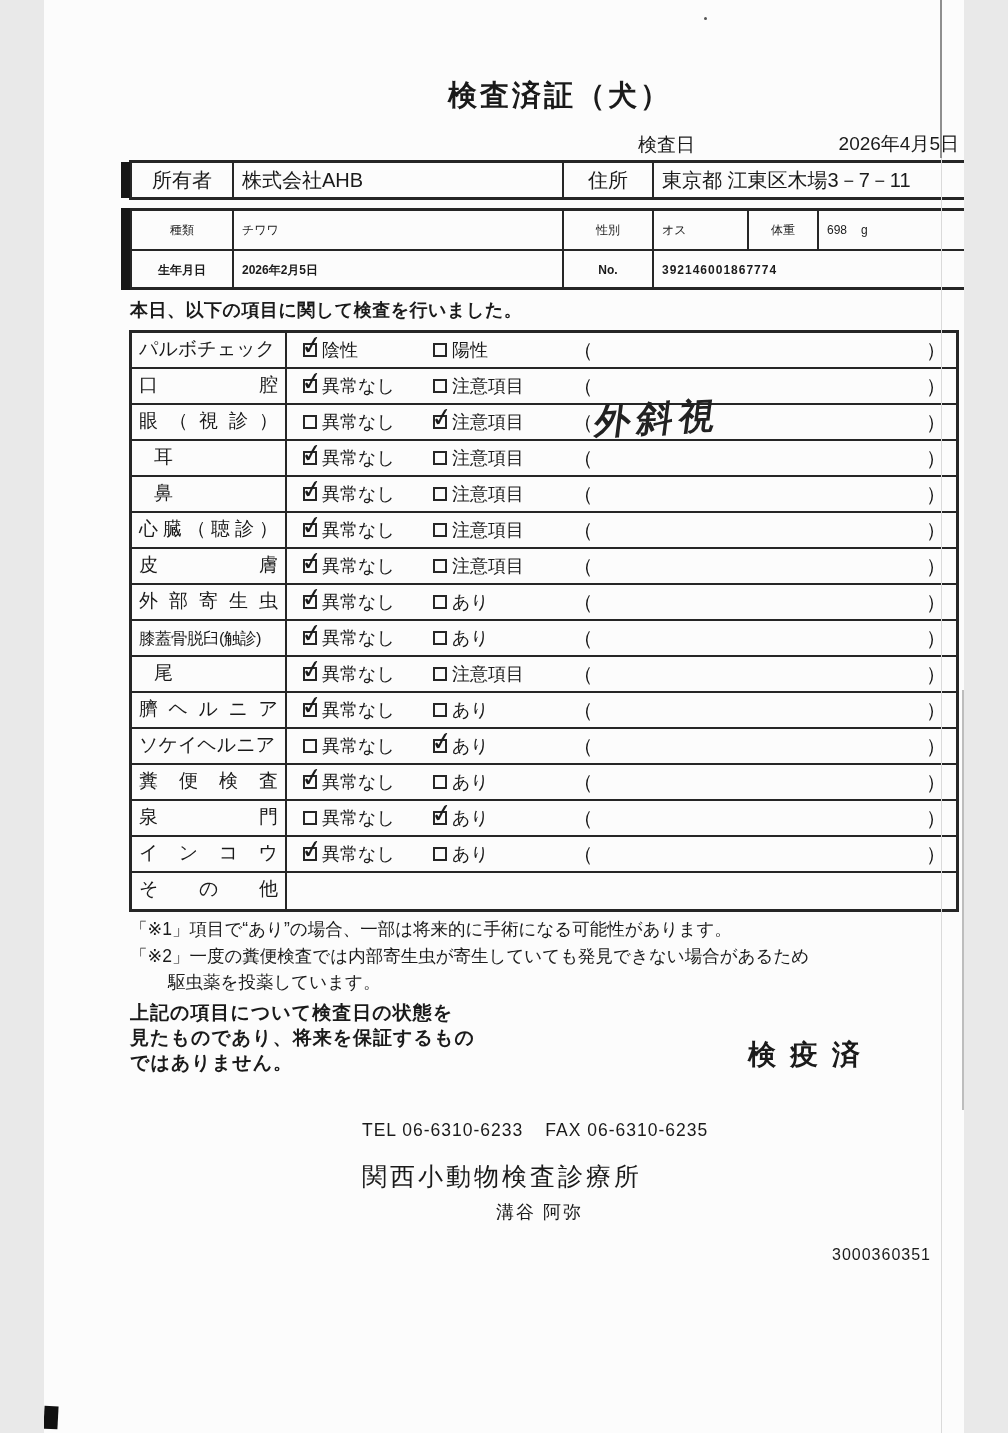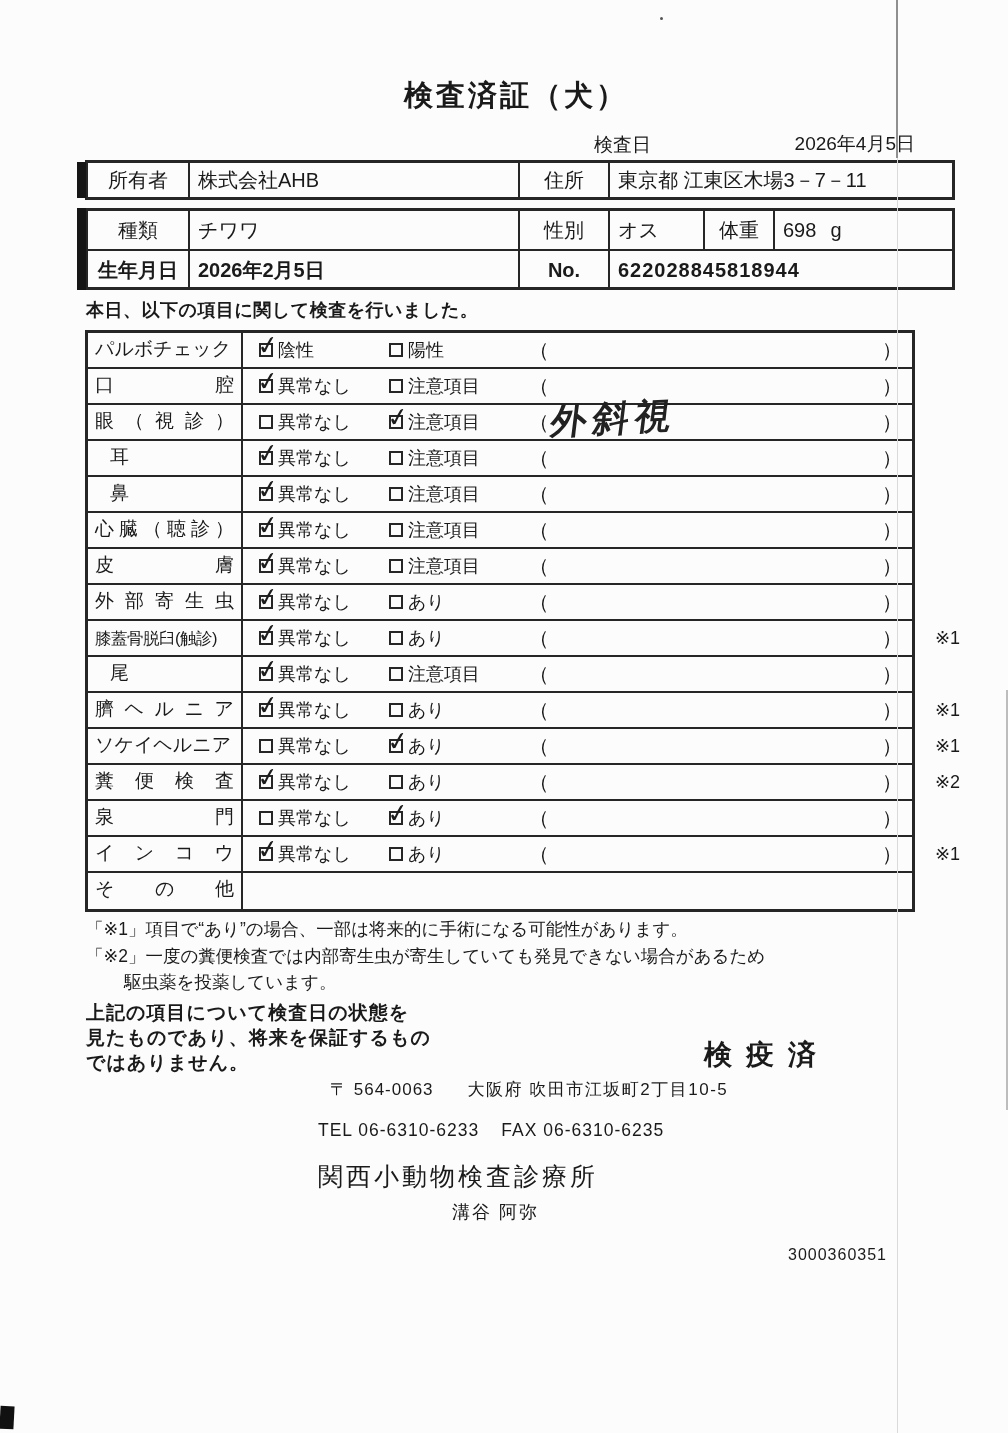--- a/index.html
+++ b/index.html
@@ -1,28 +1,28 @@
 <!DOCTYPE html>
 <html><head>
 <meta charset="utf-8">
 <style>
   * { margin:0; padding:0; box-sizing:border-box; }
   body { background:#e9e9e9; font-family:"Liberation Sans","DejaVu Sans",sans-serif; }
-  .page { position:relative; width:1008px; height:1433px; background:#fcfcfc; margin:0 auto; overflow:hidden; color:#1a1a1a; }
+  .page { position:relative; width:920px; height:1433px; background:#fcfcfc; margin:0 auto; overflow:hidden; color:#1a1a1a; }
 
   .title { position:absolute; top:76px; left:12px; width:1008px; text-align:center; font-size:29px; font-weight:700; letter-spacing:3px; }
   .examdate-label { position:absolute; top:132px; left:594px; font-size:19px; }
   .examdate-value { position:absolute; top:131px; left:700px; width:215px; text-align:right; font-size:19px; }
 
   .tableA { position:absolute; top:160px; left:85px; width:870px; display:grid; grid-template-columns:100px 330px 90px 1fr; border:3px solid #262626; background:#fcfcfc; }
   .tableA .cell { height:34px; line-height:34px; font-size:20px; border-left:2px solid #262626; padding:0 8px; white-space:nowrap; overflow:hidden; }
   .tableA .cell.first { border-left:none; }
 
   .tableB { position:absolute; top:208px; left:85px; width:870px; display:grid; grid-template-columns:100px 330px 90px 95px 70px 1fr; border:3px solid #262626; background:#fcfcfc; }
-  .tableB .cell { height:38px; line-height:38px; font-size:20px; border-left:2px solid #262626; padding:0 8px; white-space:nowrap; overflow:hidden; }
+  .tableB .cell { height:38px; line-height:38px; font-size:12px; border-left:2px solid #262626; padding:0 8px; white-space:nowrap; overflow:hidden; }
   .tableB .cell.first { border-left:none; }
   .tableB .cell.r2 { border-top:2px solid #262626;font-weight:bold; }
   .span3 { grid-column:span 3; }
   .label { text-align:center; font-size:19px; }
   .wcell { padding-right:46px !important; }
   .unit { margin-left:14px; }
   .numv { letter-spacing:1px; }
 
   .intro { position:absolute; top:298px; left:86px; font-size:18px; font-weight:600; letter-spacing:0.5px; }
 
@@ -85,21 +85,21 @@
   <div class="tableB">
     <div class="cell label first">種類</div>
     <div class="cell">チワワ</div>
     <div class="cell label">性別</div>
     <div class="cell">オス</div>
     <div class="cell label">体重</div>
     <div class="cell wcell"><span>698</span><span class="unit">g</span></div>
     <div class="cell label first r2">生年月日</div>
     <div class="cell r2">2026年2月5日</div>
     <div class="cell label r2">No.</div>
-    <div class="cell r2 span3 numv">622028845818944</div>
+    <div class="cell r2 span3 numv">392146001867774</div>
   </div>
 
   <div class="intro">本日、以下の項目に関して検査を行いました。</div>
 
   <div class="insp">
       <div class="irow">
         <div class="cname">パルボチェック</div>
         <div class="copts">
           <span class="opt">
             <span class="box">
@@ -416,23 +416,20 @@
   </div>
 
   <div class="disc">
     <div>上記の項目について検査日の状態を</div>
     <div>見たものであり、将来を保証するもの</div>
     <div>ではありません。</div>
   </div>
 
   <div class="stamp">検疫済</div>
 
-  <div class="postal">
-    <span>〒 564-0063</span><span class="addr">大阪府 吹田市江坂町2丁目10-5</span>
-  </div>
 
   <div class="telline">
     <span>TEL 06-6310-6233</span><span class="fax">FAX 06-6310-6235</span>
   </div>
 
   <div class="clinic">関西小動物検査診療所</div>
   <div class="examiner">溝谷 阿弥</div>
   <div class="docnum">3000360351</div>
 
   <div class="vline-top"></div>

